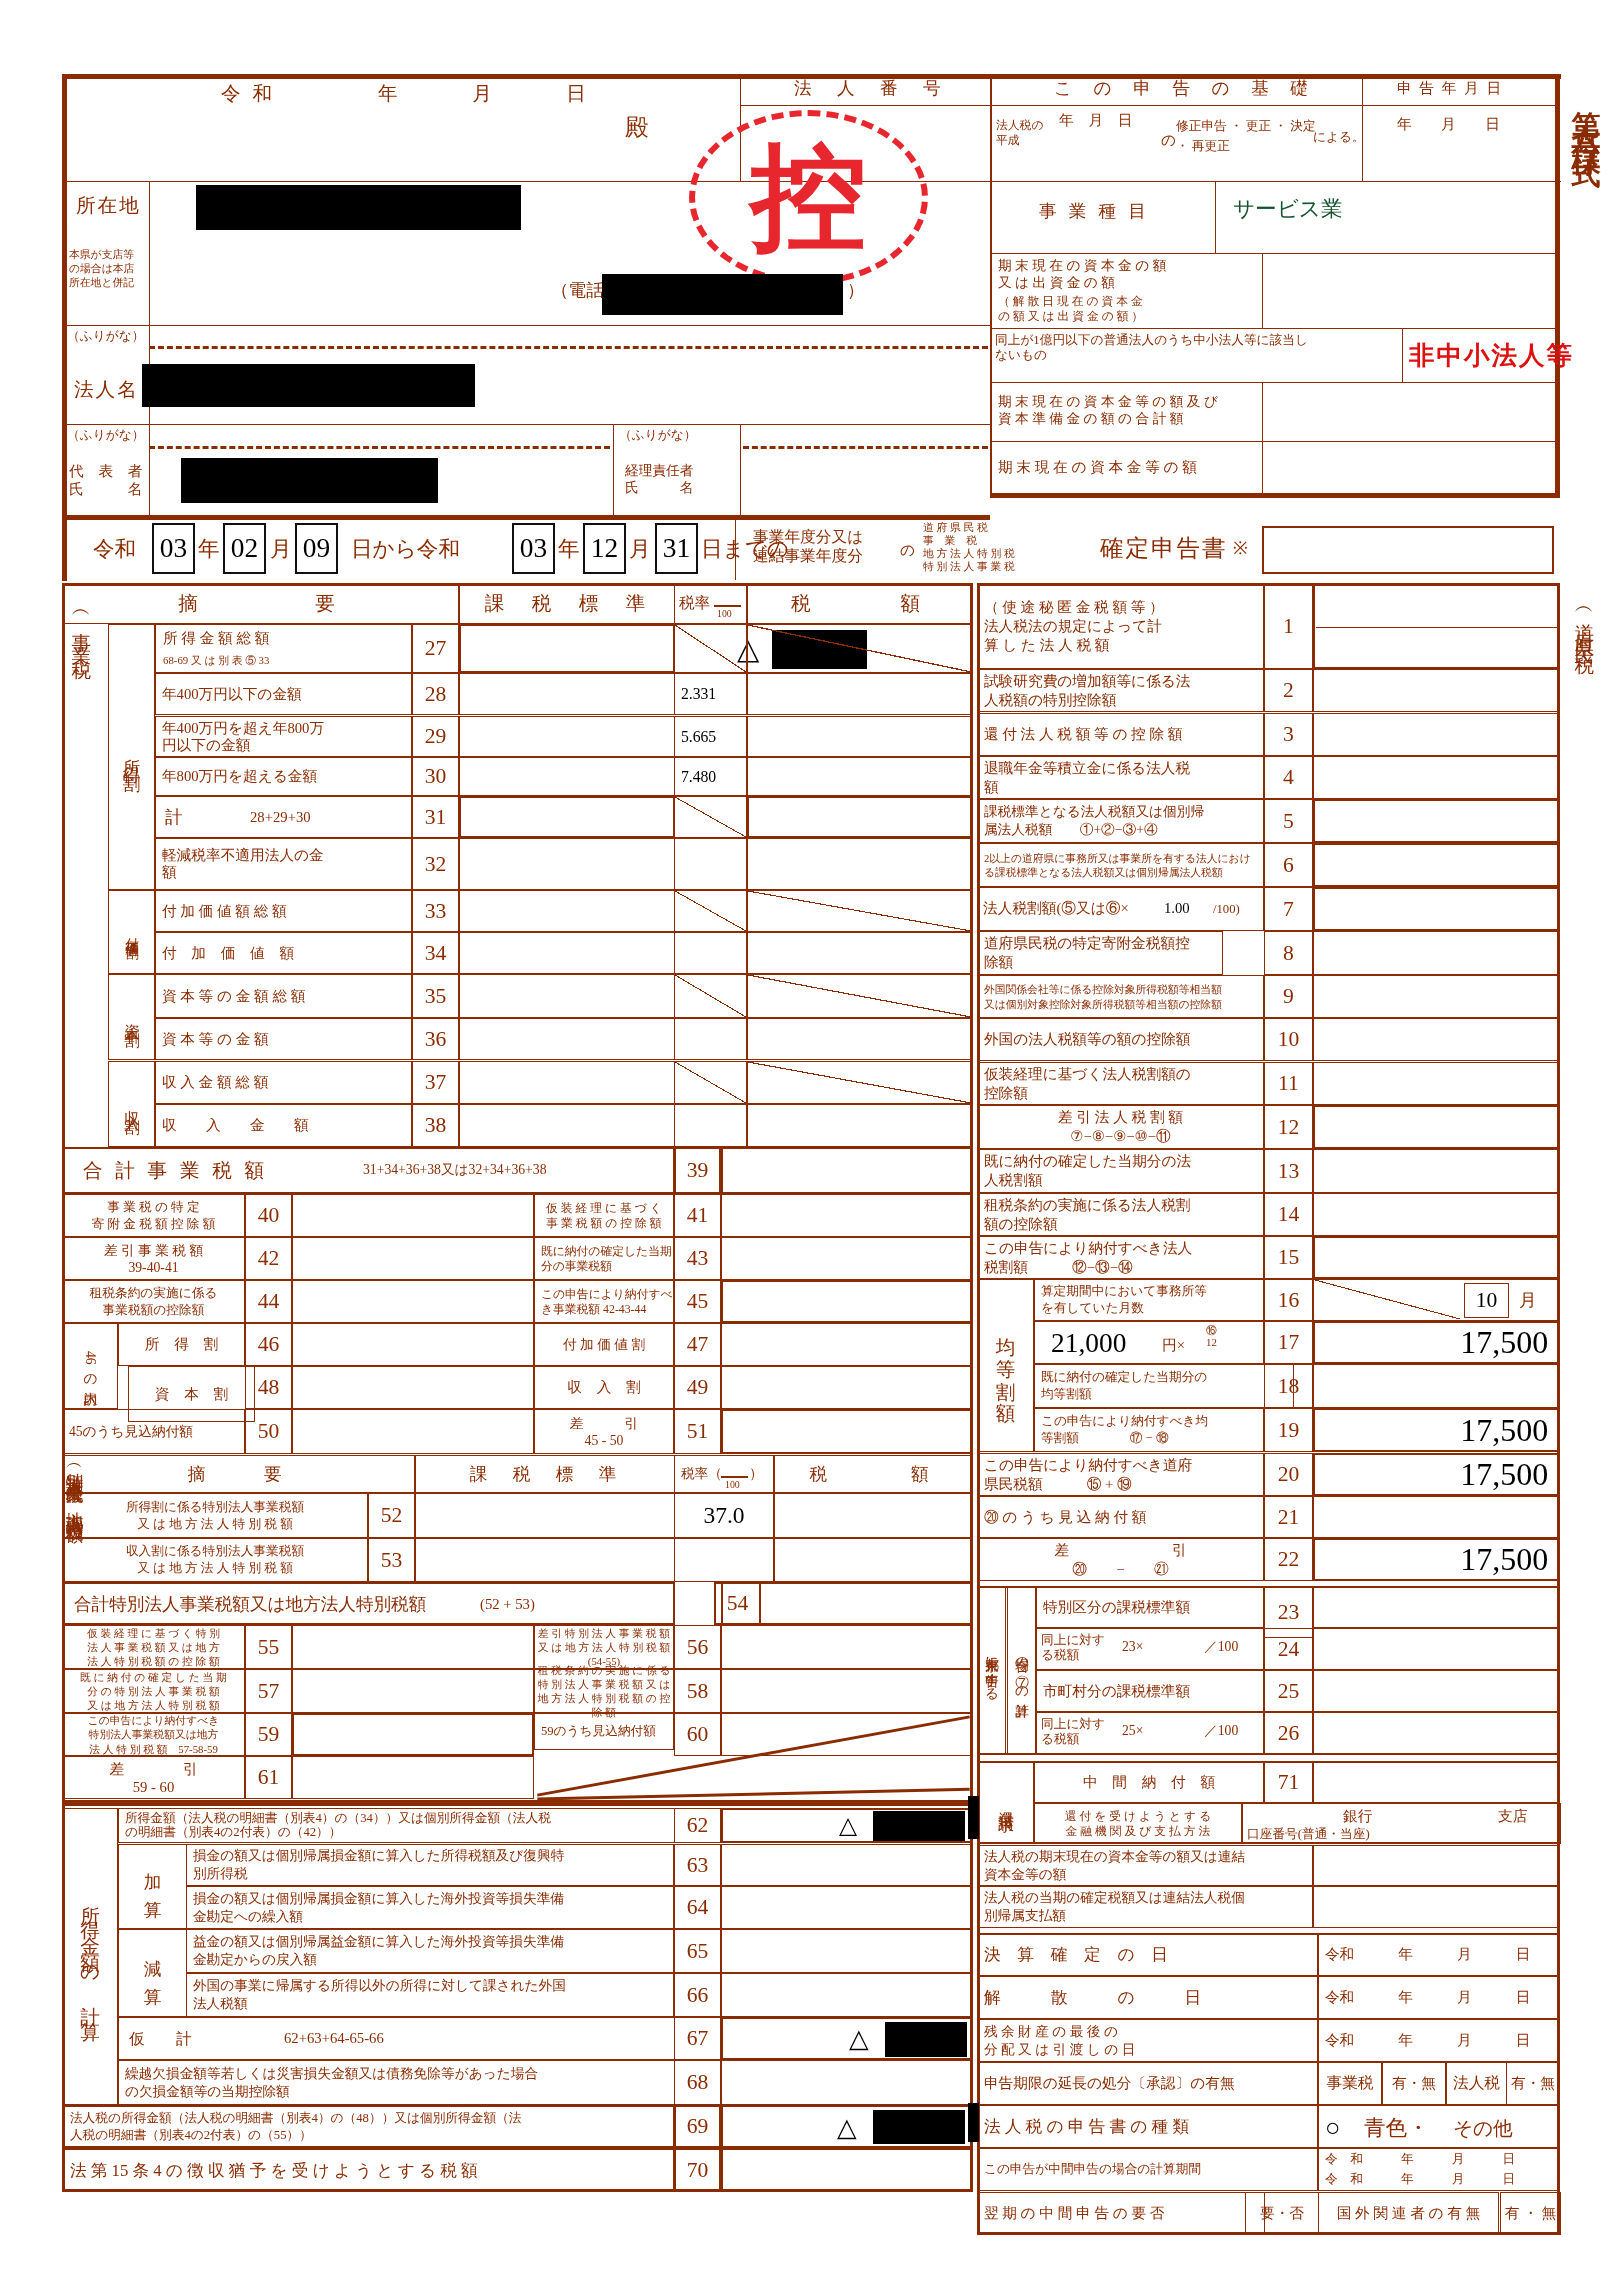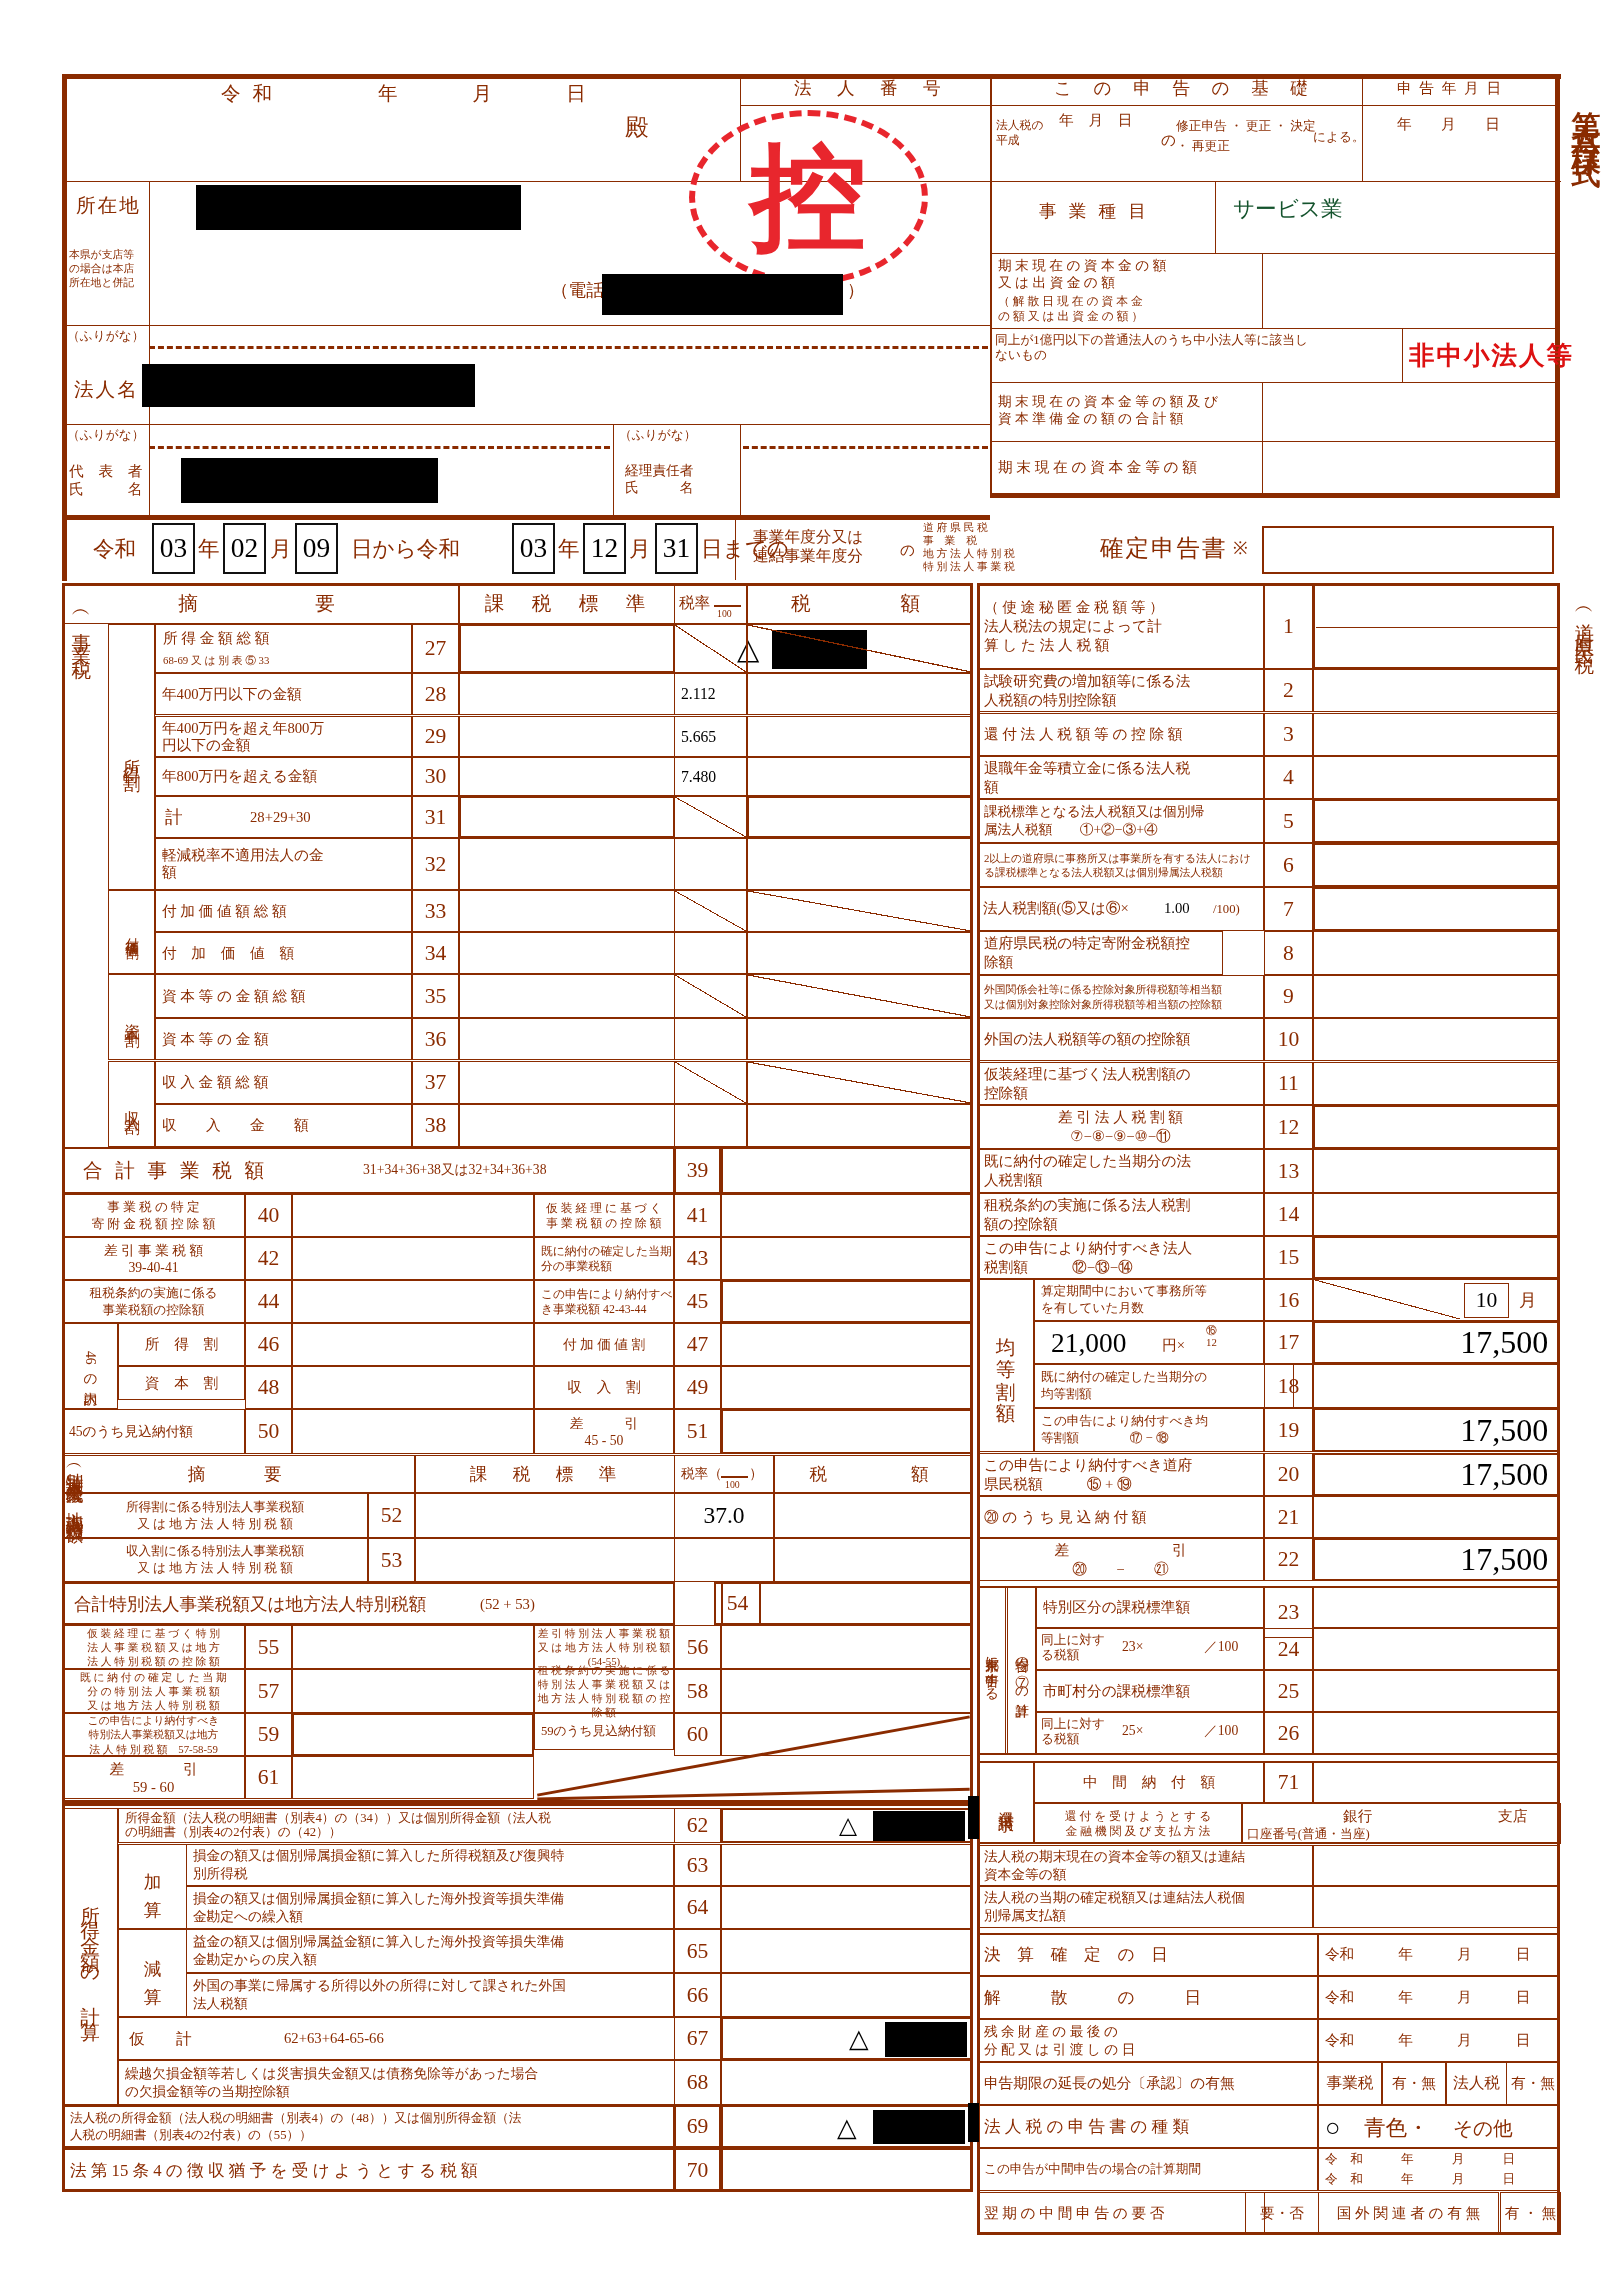--- a/index.html
+++ b/index.html
@@ -186,21 +186,21 @@
 <div class="c diag" style="left:674px;top:624px;width:73px;height:49px"></div>
 <div class="c diag" style="left:747px;top:624px;width:225px;height:49px"></div>
 <div class="c lft" style="left:155px;top:673px;width:257px;height:42px">
     <span class="f15" data-bind="biz.r28">年400万円以下の金額</span>
   </div>
 <div class="c" style="left:412px;top:673px;width:47px;height:42px">
     <span class="num" data-bind="biz.n28">28</span>
   </div>
 <div class="c" style="left:459px;top:673px;width:216px;height:42px"></div>
 <div class="c lft" style="left:674px;top:673px;width:73px;height:42px">
-    <span class="f16 bk" data-bind="biz.rate28">2.112</span>
+    <span class="f16 bk" data-bind="biz.rate28">2.331</span>
   </div>
 <div class="c" style="left:747px;top:673px;width:225px;height:42px"></div>
 <div class="c lft" style="left:155px;top:716px;width:257px;height:41px">
     <span class="f15" style="line-height:1.15" data-bind="biz.r29">年400万円を超え年800万
 円以下の金額</span>
   </div>
 <div class="c" style="left:412px;top:716px;width:47px;height:41px">
     <span class="num" data-bind="biz.n29">29</span>
   </div>
 <div class="c" style="left:459px;top:716px;width:216px;height:41px"></div>
@@ -359,21 +359,21 @@
     <span class="num" data-bind="biz.n46">46</span>
   </div>
 <div class="c" style="left:292px;top:1323px;width:242px;height:43px"></div>
 <div class="c" style="left:534px;top:1323px;width:140px;height:43px">
     <span class="f14" data-bind="biz.r47">付 加 価 値 割</span>
   </div>
 <div class="c" style="left:674px;top:1323px;width:47px;height:43px">
     <span class="num" data-bind="biz.n47">47</span>
   </div>
 <div class="c" style="left:721px;top:1323px;width:251px;height:43px"></div>
-<div class="c" style="left:118px;top:1366px;width:127px;height:34px">
+<div class="c" style="left:128px;top:1366px;width:127px;height:56px">
     <span class="f15" data-bind="biz.r48">資　本　割</span>
   </div>
 <div class="c" style="left:245px;top:1366px;width:47px;height:43px">
     <span class="num" data-bind="biz.n48">48</span>
   </div>
 <div class="c" style="left:292px;top:1366px;width:242px;height:43px"></div>
 <div class="c" style="left:534px;top:1366px;width:140px;height:43px">
     <span class="f15" data-bind="biz.r49">収　入　割</span>
   </div>
 <div class="c" style="left:674px;top:1366px;width:47px;height:43px">

